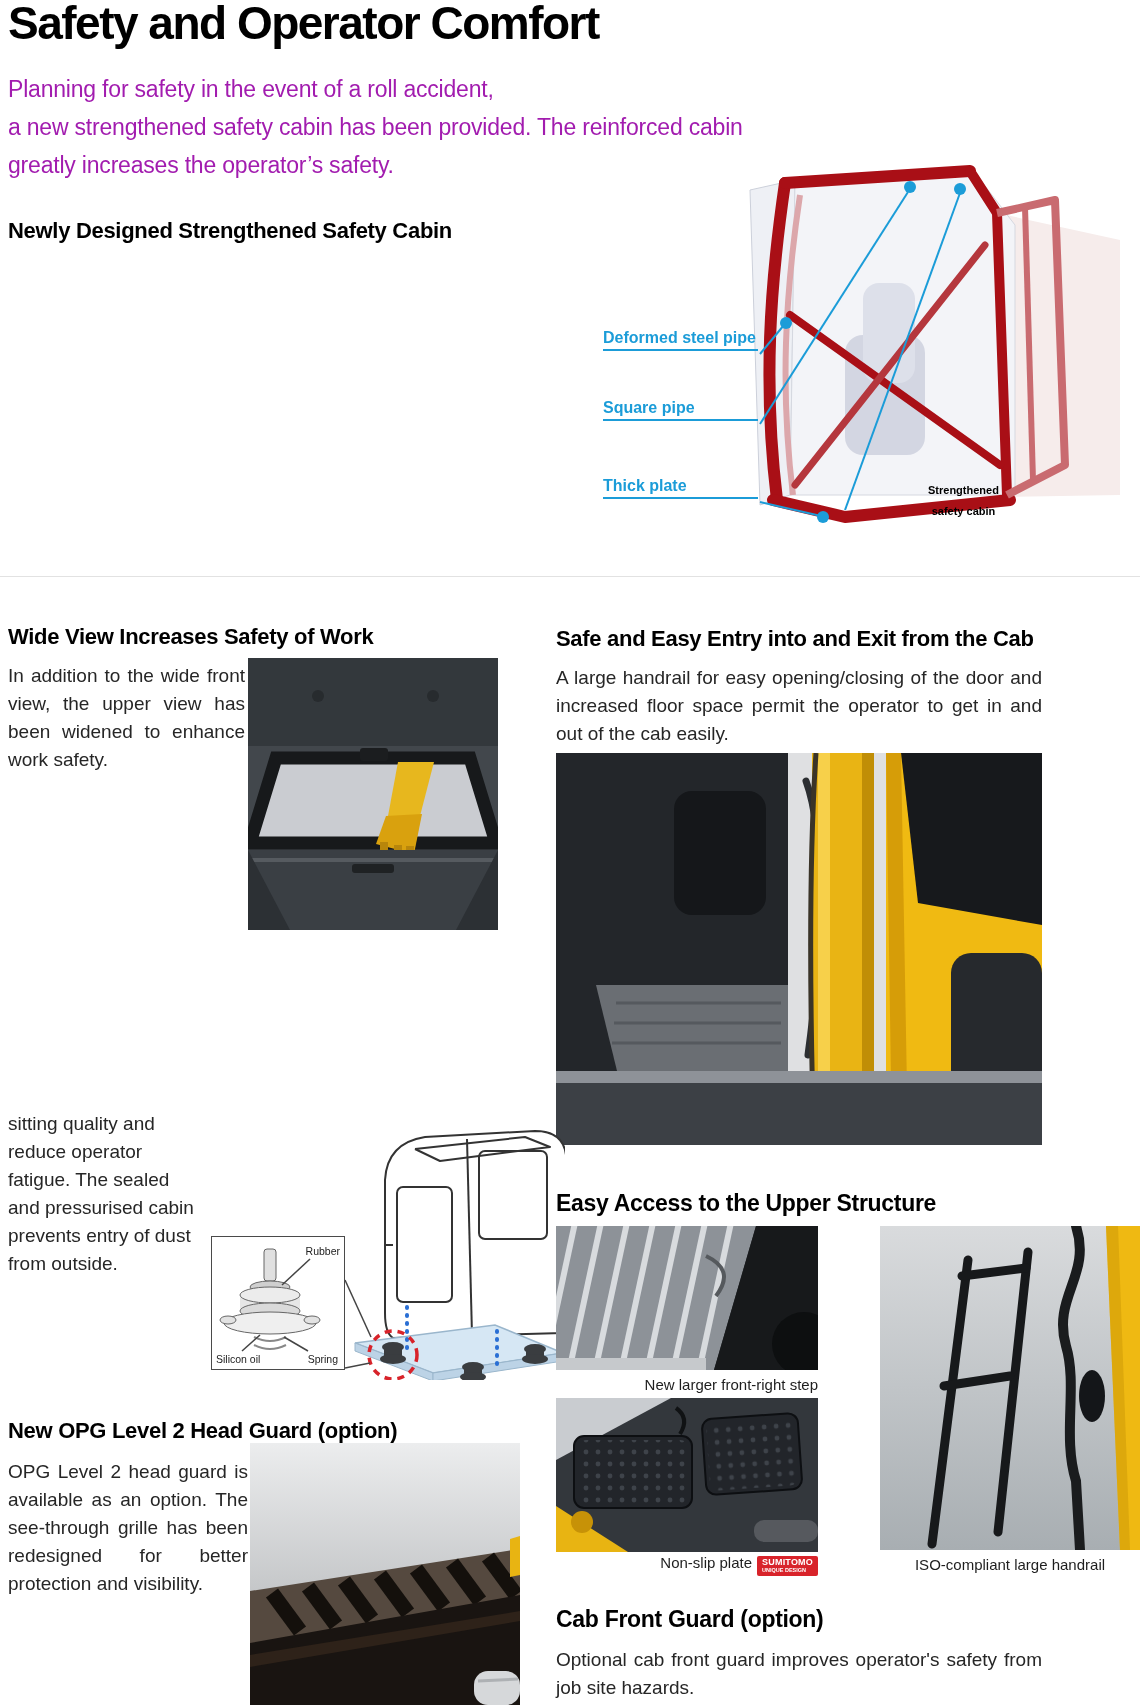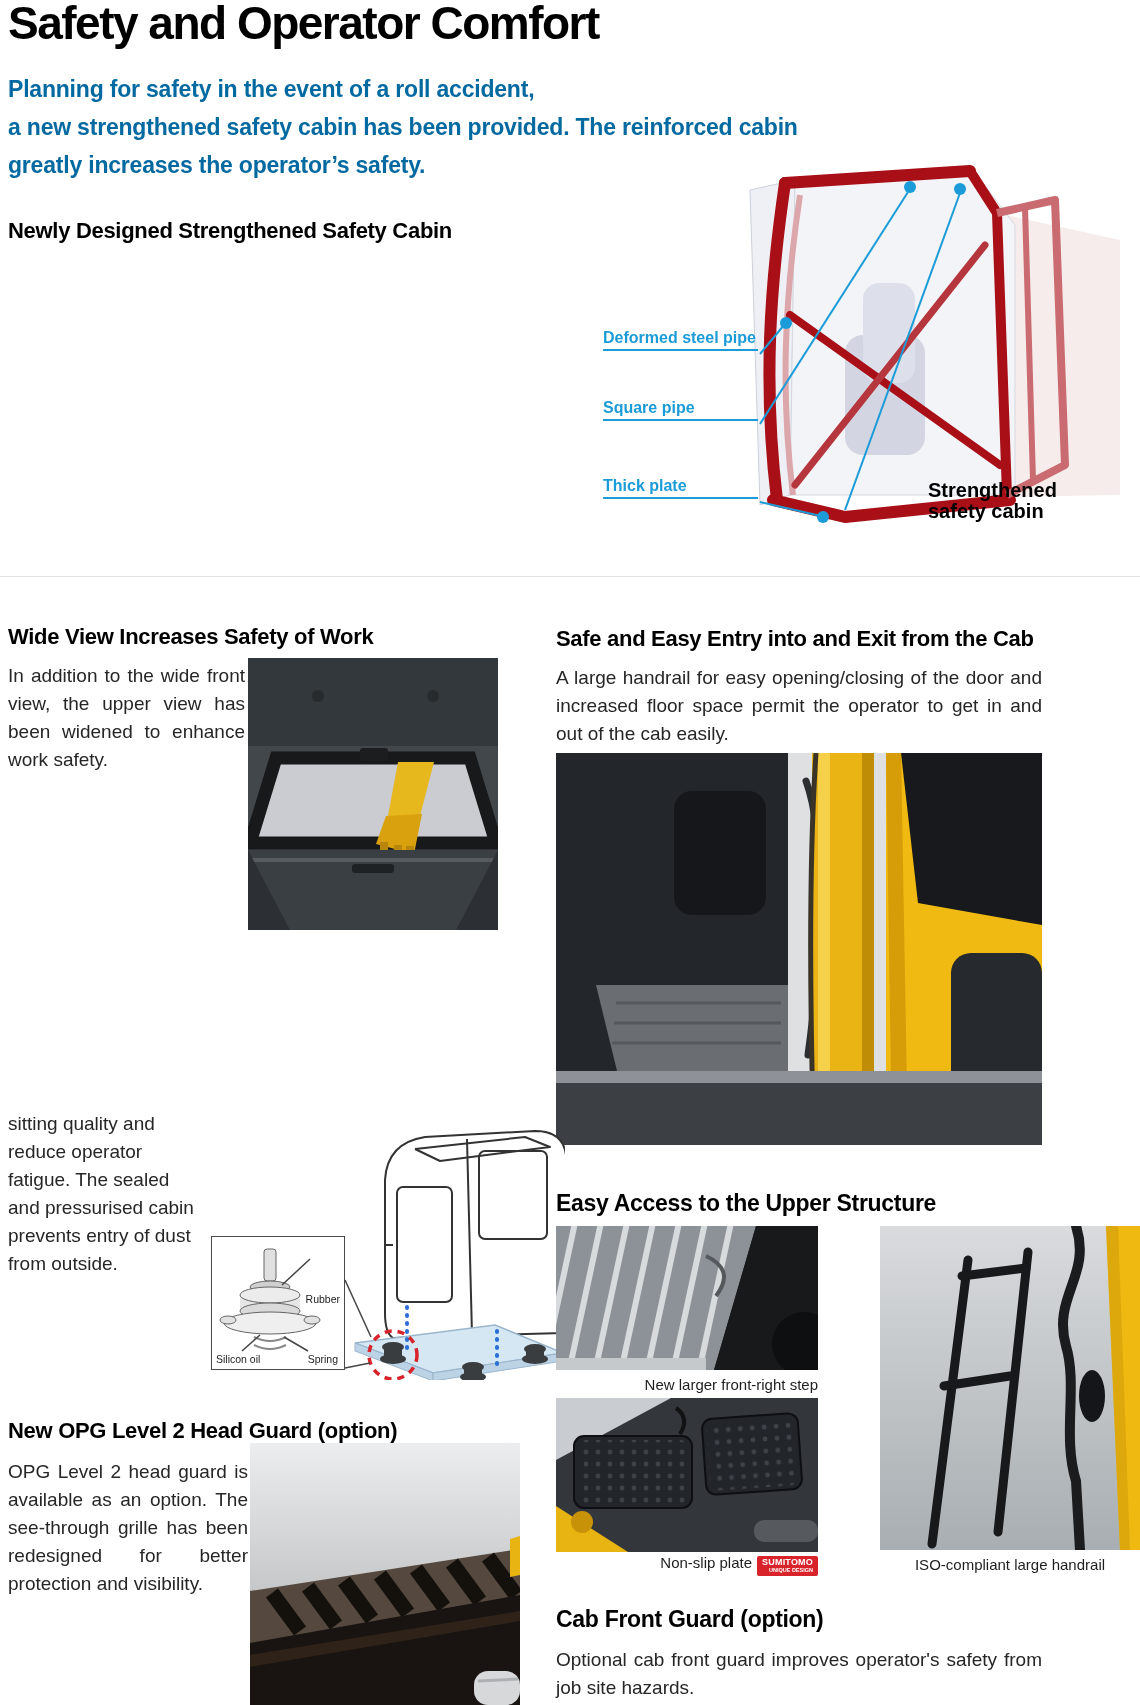--- a/index.html
+++ b/index.html
@@ -1,30 +1,30 @@
 <!DOCTYPE html>
 <html><head>
 <meta charset="utf-8">
 <style>
   html,body{margin:0;padding:0;background:#fff;}
   body{font-family:"Liberation Sans","DejaVu Sans",sans-serif;}
   .page{position:relative;width:1140px;height:1705px;background:#ffffff;overflow:hidden;color:#1a1a1a;}
   .abs{position:absolute;}
   .title{font-size:46px;font-weight:700;letter-spacing:-1.5px;color:#000;}
-  .intro{font-size:23px;font-weight:700;line-height:38px;color:#0369a1;white-space:pre-line;letter-spacing:-0.2px;}
+  .intro{font-size:23px;font-weight:400;line-height:38px;color:#a21caf;white-space:pre-line;letter-spacing:-0.2px;}
   .h2{font-size:22px;font-weight:700;color:#000;letter-spacing:-0.3px;}
   .h2l{font-size:23px;font-weight:700;color:#000;letter-spacing:-0.3px;}
   .bodytext{font-size:19px;line-height:28px;color:#262626;}
   .just{text-align:justify;}
   .callout{font-size:16px;font-weight:700;color:#1b9cd8;border-bottom:2px solid #1b9cd8;padding-bottom:2px;width:155px;}
-  .figcap{font-size:20px;font-weight:700;line-height:21px;color:#000;white-space:pre-line;}
+  .figcap{font-size:11px;font-weight:700;line-height:21px;color:#000;white-space:pre-line;text-align:center;}
   .cap{font-size:15px;color:#1e1e1e;}
   .minilab{font-size:10.5px;color:#222;}
   .mountbox{border:1.5px solid #4a4a4a;background:#fff;}
-  .badge{display:inline-block;background:#d8232a;color:#fff;border-radius:2px;padding:2px 5px 2px;text-align:right;vertical-align:-4px;margin-left:5px;line-height:1;}
+  .badge{display:inline-block;background:#d8232a;color:#fff;border-radius:2px;padding:2px 5px 2px;text-align:left;vertical-align:-4px;margin-left:5px;line-height:1;}
   .badge .b1{font-size:9px;font-weight:700;letter-spacing:.2px;display:block;}
   .badge .b2{font-size:5.5px;font-weight:700;display:block;margin-top:1.5px;}
   .divider{background:#e2e2e2;height:1px;}
   svg{display:block;}
 </style>
 </head>
 <body>
 
 <div class="page">
 
@@ -133,21 +133,21 @@
       <ellipse cx="58" cy="58" rx="30" ry="8" fill="#ececec" stroke="#666" stroke-width="1"></ellipse>
       <ellipse cx="58" cy="74" rx="30" ry="8" fill="#dadada" stroke="#666" stroke-width="1"></ellipse>
       <ellipse cx="58" cy="86" rx="46" ry="11" fill="#efefef" stroke="#666" stroke-width="1"></ellipse>
       <ellipse cx="16" cy="83" rx="8" ry="4" fill="#e2e2e2" stroke="#666" stroke-width="1"></ellipse>
       <ellipse cx="100" cy="83" rx="8" ry="4" fill="#e2e2e2" stroke="#666" stroke-width="1"></ellipse>
       <path d="M42,100 q16,8 32,0 M42,108 q16,8 32,0" fill="none" stroke="#888" stroke-width="2"></path>
       <line x1="98" y1="22" x2="70" y2="48" stroke="#444" stroke-width="1.5"></line>
       <line x1="30" y1="114" x2="48" y2="98" stroke="#444" stroke-width="1.5"></line>
       <line x1="96" y1="114" x2="72" y2="100" stroke="#444" stroke-width="1.5"></line>
     </svg>
-    <div class="abs minilab" style="right:4px;top:8px;margin-top:48px;">Rubber</div>
+    <div class="abs minilab" style="right:4px;top:8px;">Rubber</div>
     <div class="abs minilab" style="left:4px;bottom:4px;">Silicon oil</div>
     <div class="abs minilab" style="right:6px;bottom:4px;">Spring</div>
   </div>
 
   <svg class="abs" style="left:345px;top:1125px;" width="220" height="255" viewBox="0 0 220 255">
     <g fill="none" stroke="#333" stroke-width="2" stroke-linejoin="round">
       <path d="M40,55 Q42,18 80,12 L190,6 Q218,6 221,30 L225,185 L218,208 L48,213 Q40,208 40,188 Z" fill="#ffffff"></path>
       <polyline points="70,24 180,12 205,22 95,36 70,24"></polyline>
       <rect x="52" y="62" width="55" height="115" rx="6"></rect>
       <line x1="122" y1="14" x2="127" y2="210"></line>

